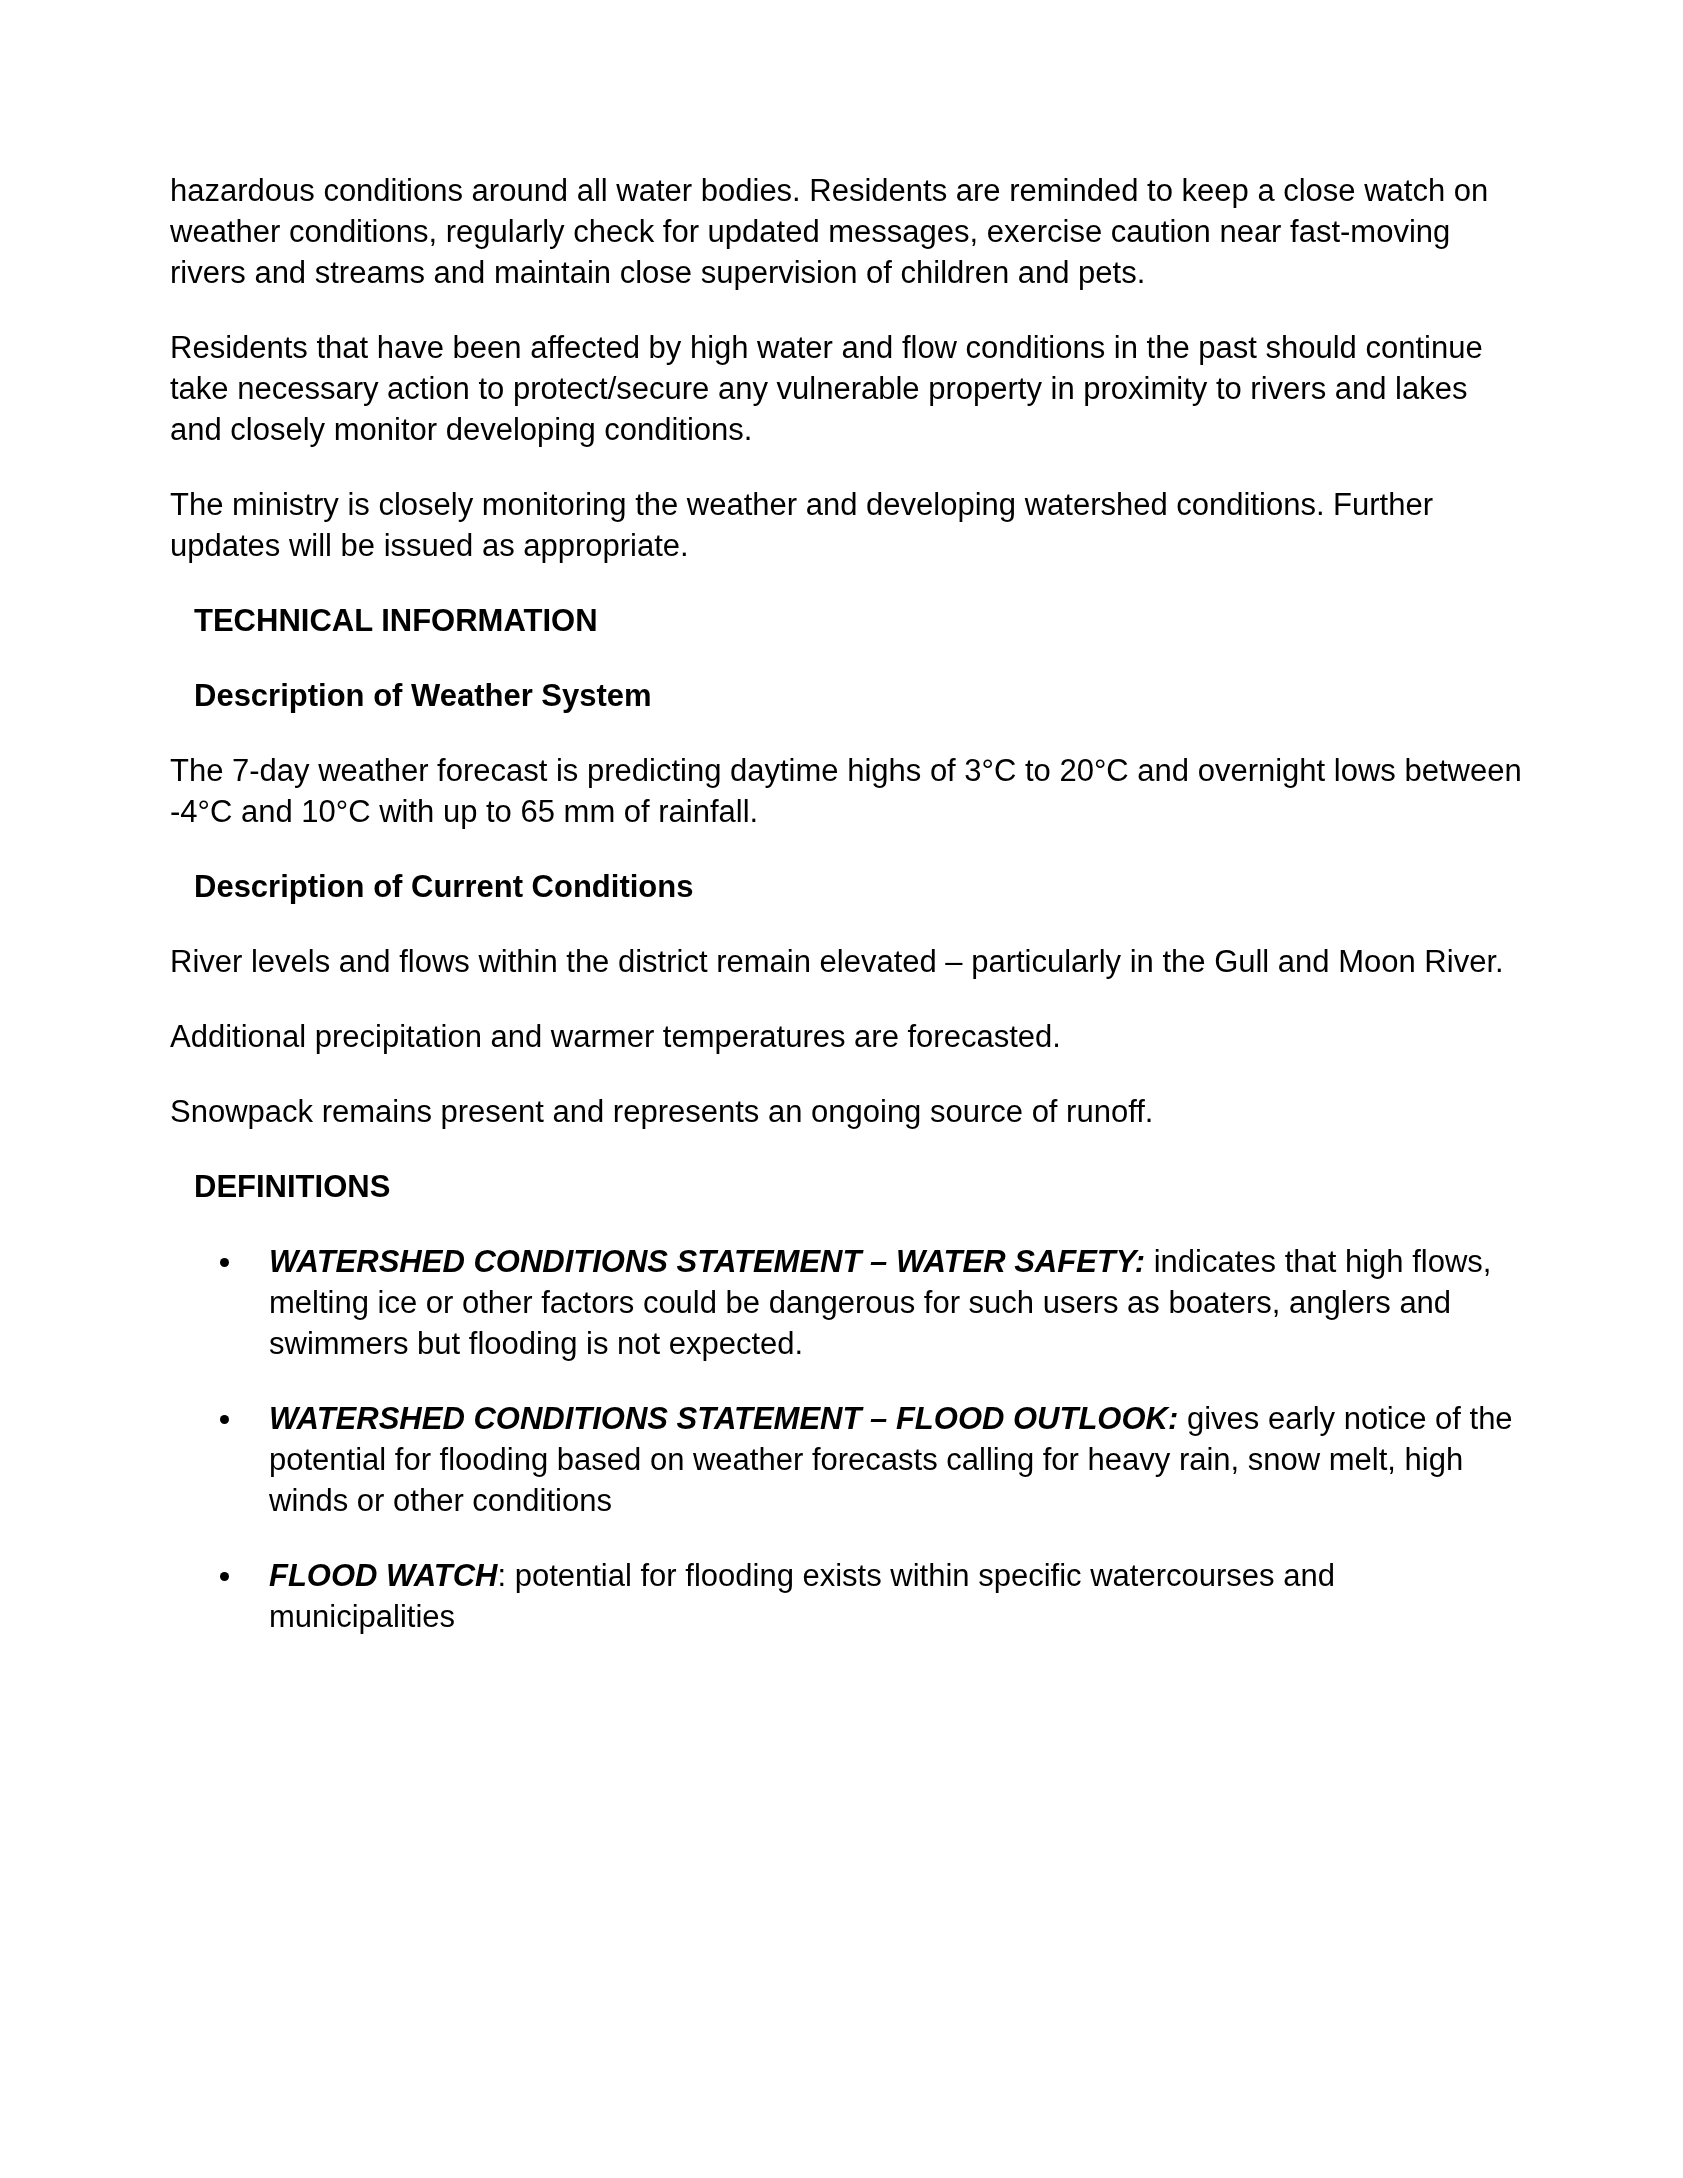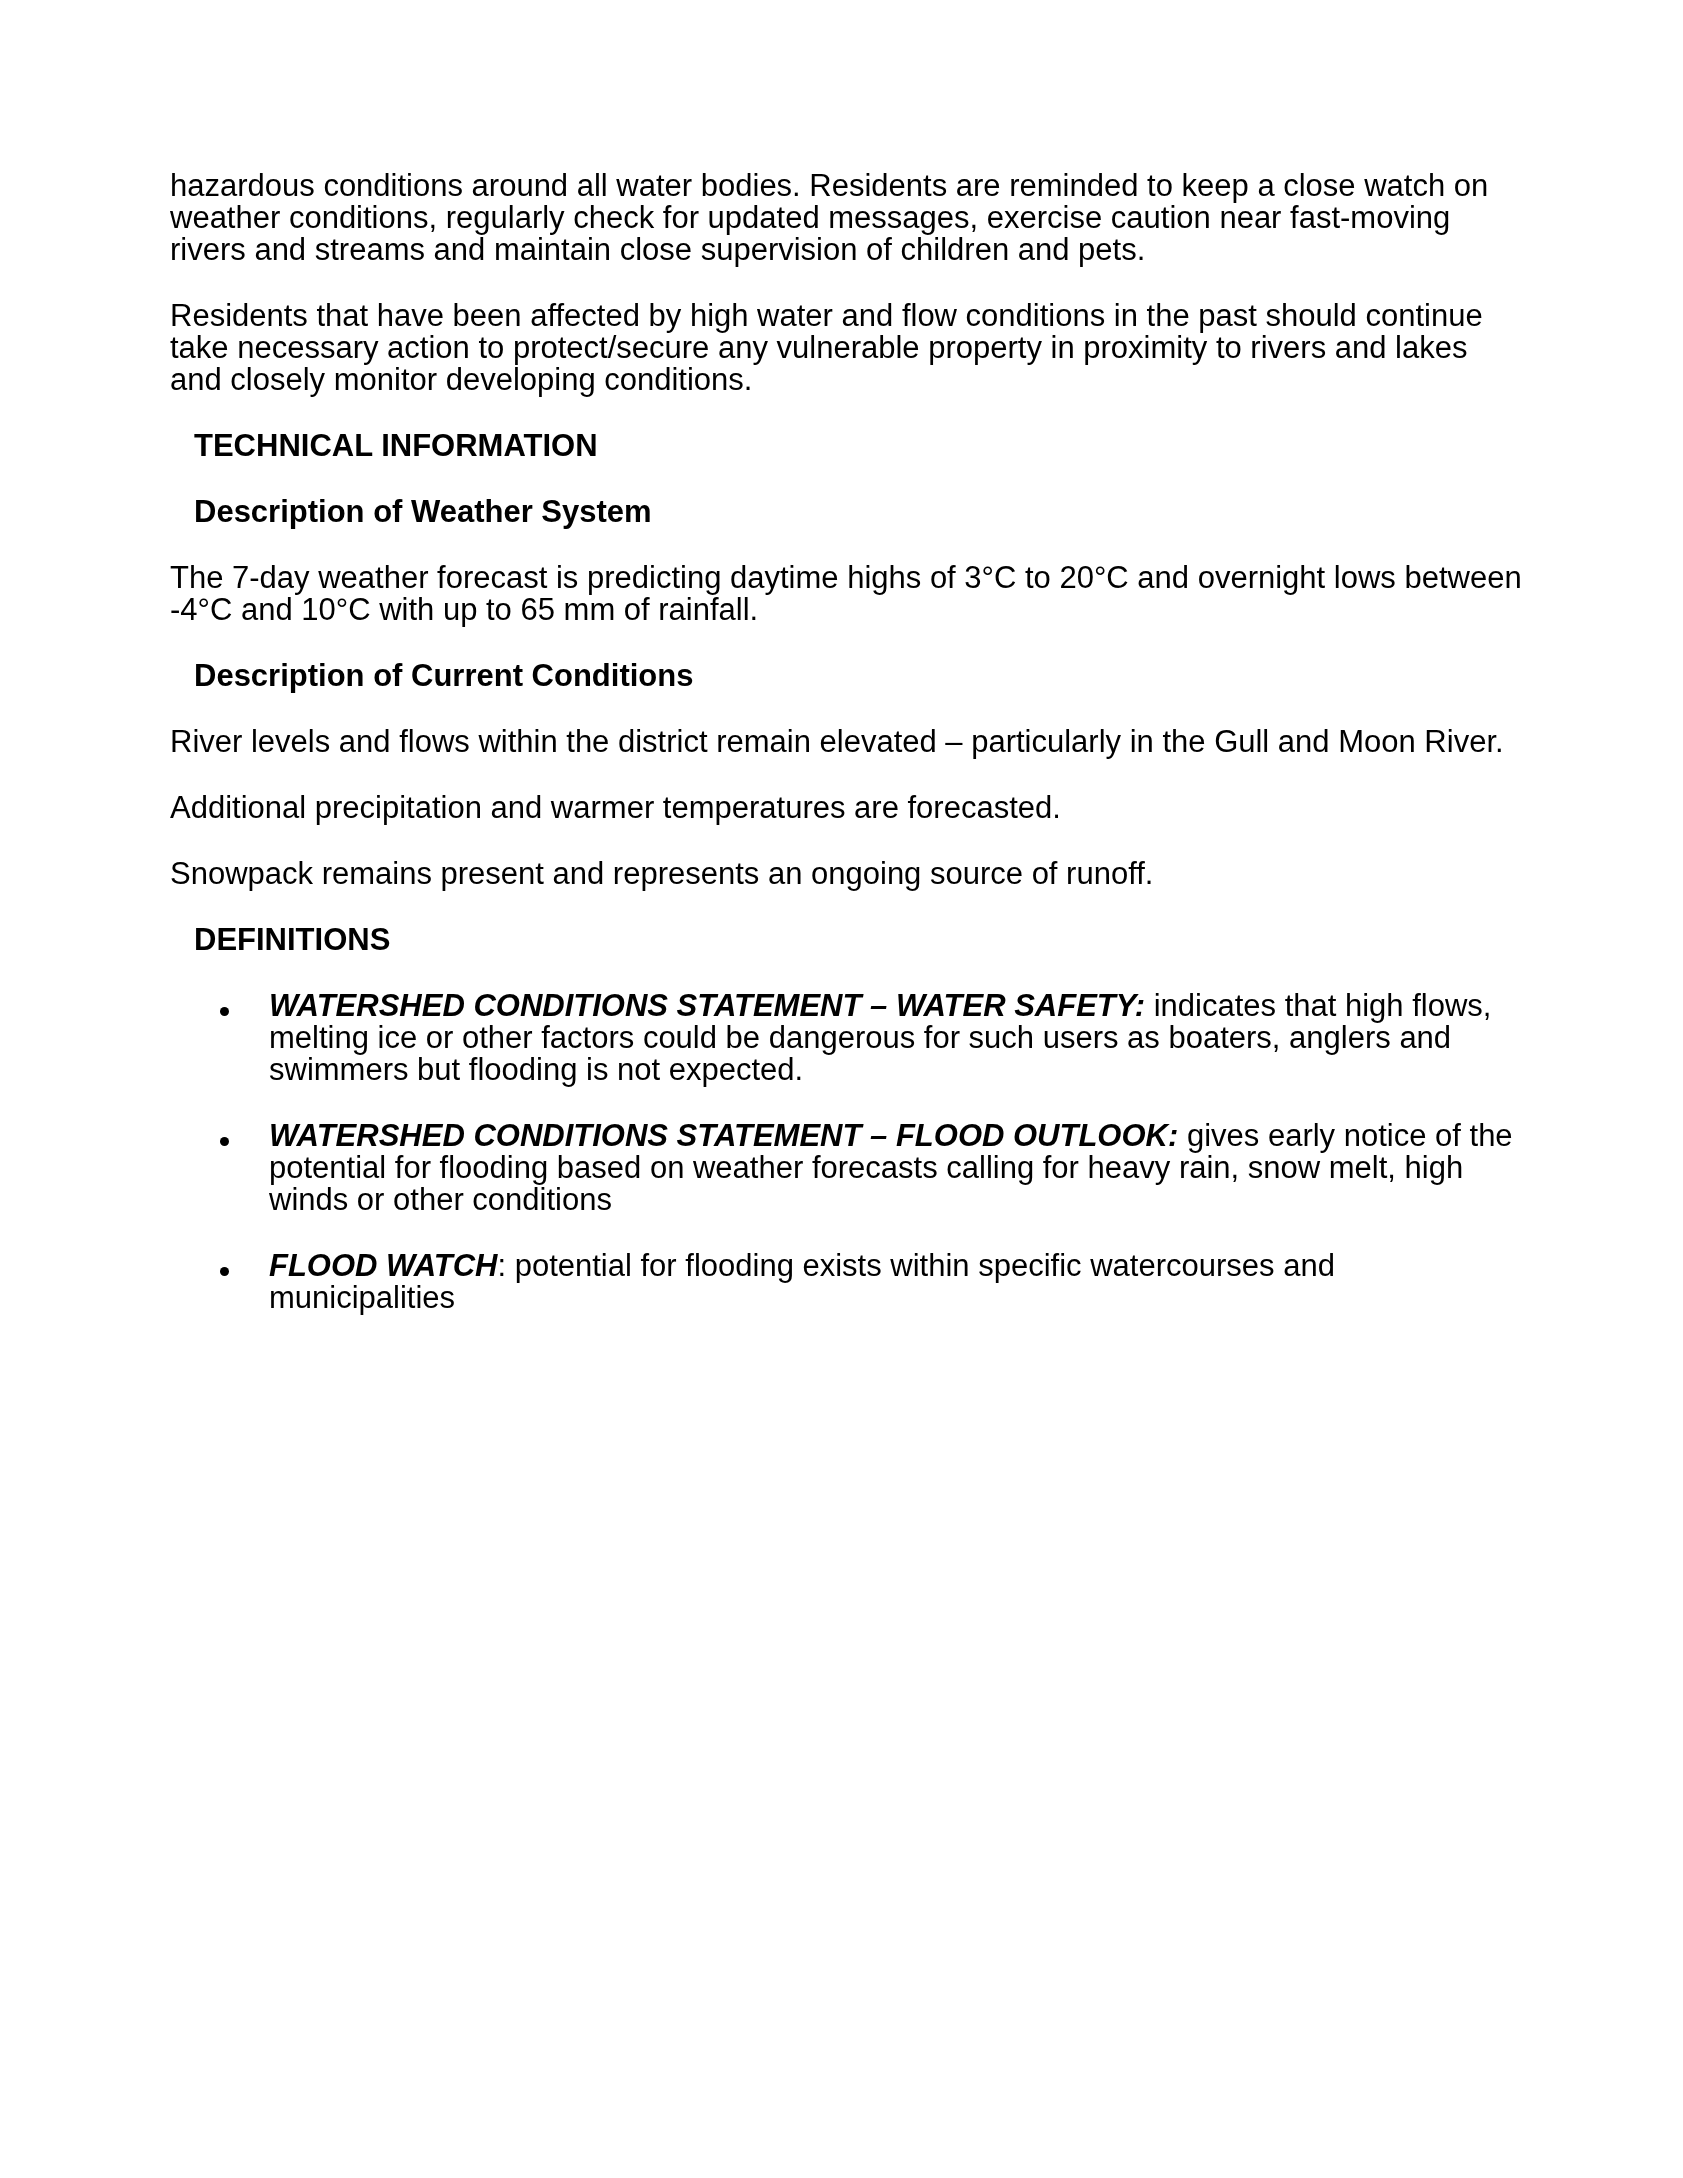--- a/index.html
+++ b/index.html
@@ -1,38 +1,39 @@
 <!DOCTYPE html>
 <html><head>
 <meta charset="utf-8">
 <style>
   html, body { margin: 0; padding: 0; background: #ffffff; }
   body { width: 1683px; height: 2178px; position: relative; overflow: hidden; }
   .page {
     position: absolute; left: 170px; top: 170px; width: 1356px;
     font-family: "Liberation Sans", sans-serif;
-    font-size: 31px; line-height: 32px; color: #000000;
+    font-size: 31px; line-height: 41px; color: #000000;
   }
   p { margin: 0; }
   .para { margin-bottom: 34px; }
   .heading { font-weight: bold; margin-bottom: 34px; margin-left: 24px; }
   ul.defs { list-style: none; margin: 0; padding: 0; }
   ul.defs li { position: relative; padding-left: 99px; margin-bottom: 34px; }
   .bullet {
     position: absolute; left: 50px; top: 17px; width: 9px; height: 9px;
     background: #000; border-radius: 50%;
   }
   .term { font-weight: bold; font-style: italic; }
 </style>
 </head>
 <body>
 
 <div class="page">
   <p class="para">hazardous conditions around all water bodies. Residents are reminded to keep a close watch on weather conditions, regularly check for updated messages, exercise caution near fast-moving rivers and streams and maintain close supervision of children and pets.</p>
   <p class="para">Residents that have been affected by high water and flow conditions in the past should continue take necessary action to protect/secure any vulnerable property in proximity to rivers and lakes and closely monitor developing conditions.</p>
+  <p class="para">The ministry is closely monitoring the weather and developing watershed conditions. Further updates will be issued as appropriate.</p>
 
   <p class="heading">TECHNICAL INFORMATION</p>
 
   <p class="heading">Description of Weather System</p>
   <p class="para">The 7-day weather forecast is predicting daytime highs of 3°C to 20°C and overnight lows between -4°C and 10°C with up to 65 mm of rainfall.</p>
 
   <p class="heading">Description of Current Conditions</p>
   <p class="para">River levels and flows within the district remain elevated – particularly in the Gull and Moon River.</p>
   <p class="para">Additional precipitation and warmer temperatures are forecasted.</p>
   <p class="para">Snowpack remains present and represents an ongoing source of runoff.</p>

